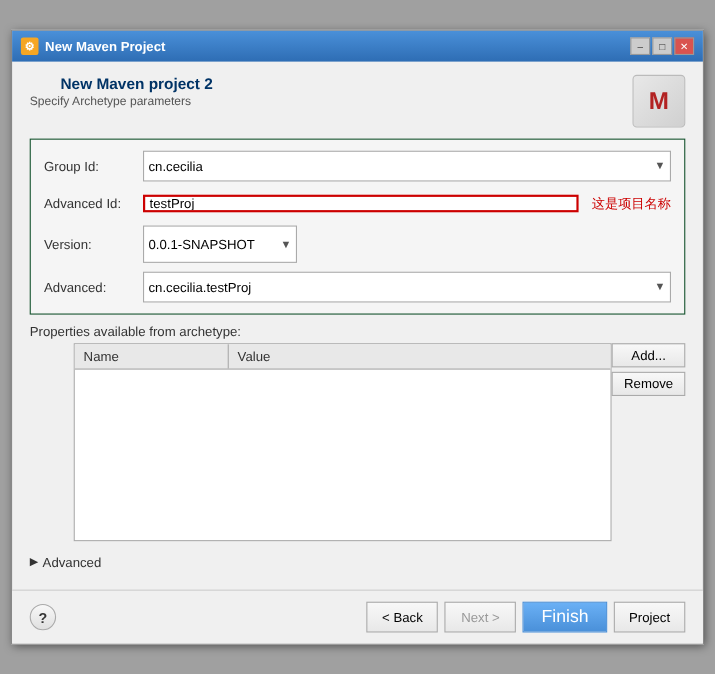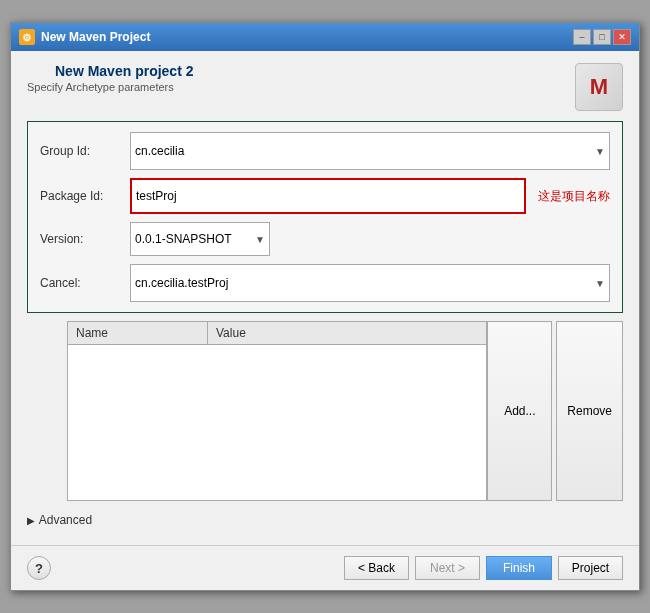--- a/index.html
+++ b/index.html
@@ -116,33 +116,33 @@
       margin-bottom: 0;
     }
     .form-label {
       width: 90px;
       font-size: 12px;
       color: #333;
       flex-shrink: 0;
     }
     .form-input {
       flex: 1;
-      height: 36px;
+      height: 16px;
       border: 1px solid #aaa;
       background: white;
       padding: 2px 4px;
       font-size: 12px;
       outline: none;
     }
     .form-input.highlighted {
       border: 2px solid #cc0000;
     }
     .form-dropdown {
       flex: 1;
-      height: 38px;
+      height: 28px;
       border: 1px solid #aaa;
       background: white;
       padding: 2px 4px;
       font-size: 12px;
       display: flex;
       align-items: center;
       justify-content: space-between;
       cursor: pointer;
     }
     .dropdown-arrow {
@@ -202,20 +202,21 @@
     }
     .table-col:last-child {
       border-right: none;
       flex: 1;
     }
     .table-body {
       height: 150px;
     }
     .table-buttons {
       display: flex;
+      flex-direction: column;
       gap: 4px;
     }
     .btn {
       padding: 3px 10px;
       border: 1px solid #aaa;
       background: linear-gradient(to bottom, #f8f8f8, #e8e8e8);
       font-size: 12px;
       cursor: pointer;
       min-width: 65px;
       text-align: center;
@@ -263,21 +264,21 @@
     }
     .footer-buttons {
       display: flex;
       gap: 6px;
     }
     .btn-primary {
       padding: 4px 16px;
       border: 1px solid #4a90d9;
       background: linear-gradient(to bottom, #6ab0f5, #4a90d9);
       color: white;
-      font-size: 12px;
+      font-size: 16px;
       cursor: pointer;
     }
     .btn-disabled {
       color: #999;
     }
   </style>
 </head>
 <body>
 
 <div class="window">
@@ -310,43 +311,44 @@
 
       <div class="form-row">
         <div class="form-label">Group Id:</div>
         <div class="form-dropdown">
           <span>cn.cecilia</span>
           <span class="dropdown-arrow">▼</span>
         </div>
       </div>
 
       <div class="form-row">
-        <div class="form-label">Package Id:</div>
+        <div class="form-label">Advanced Id:</div>
         <input class="form-input highlighted" type="text" value="testProj" style="">
         <span class="annotation-text">这是项目名称</span>
       </div>
 
       <div class="form-row">
         <div class="form-label">Version:</div>
         <div class="version-select">
           <span>0.0.1-SNAPSHOT</span>
           <span class="dropdown-arrow">▼</span>
         </div>
       </div>
 
       <div class="form-row">
-        <div class="form-label">Cancel:</div>
+        <div class="form-label">Advanced:</div>
         <div class="form-dropdown">
           <span>cn.cecilia.testProj</span>
           <span class="dropdown-arrow">▼</span>
         </div>
       </div>
     </div>
 
     <div class="properties-section">
+      <div class="properties-label">Properties available from archetype:</div>
       <div class="properties-container">
         <div class="properties-table">
           <div class="table-header">
             <div class="table-col">Name</div>
             <div class="table-col">Value</div>
           </div>
           <div class="table-body"></div>
         </div>
         <div class="table-buttons">
           <button class="btn">Add...</button>

